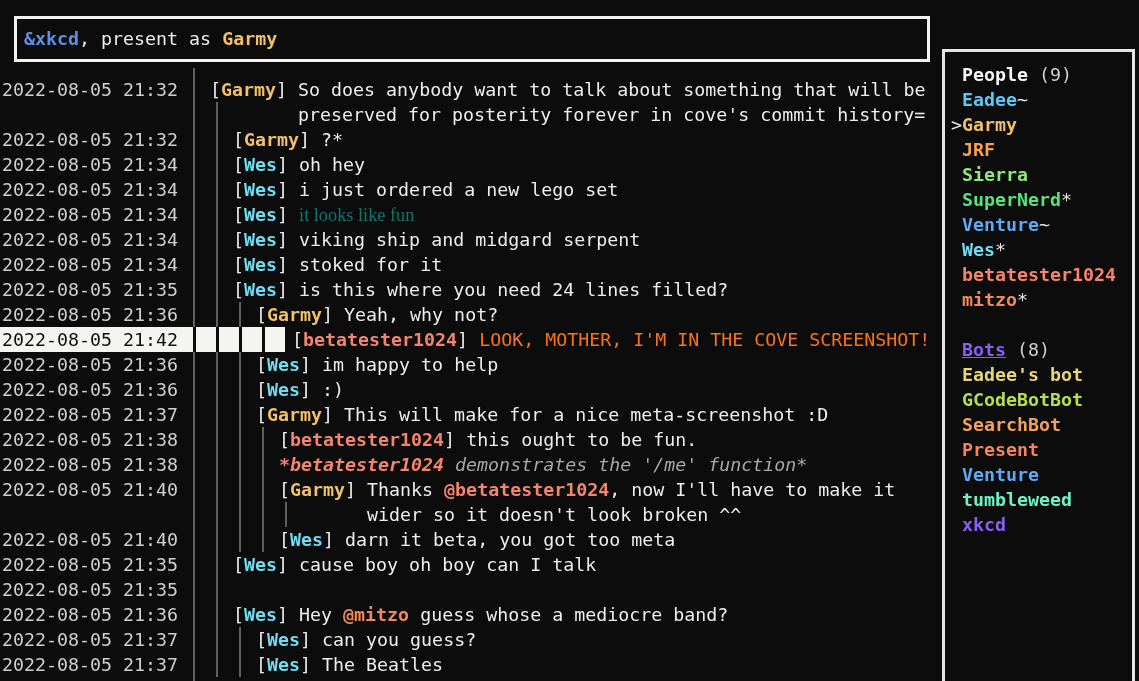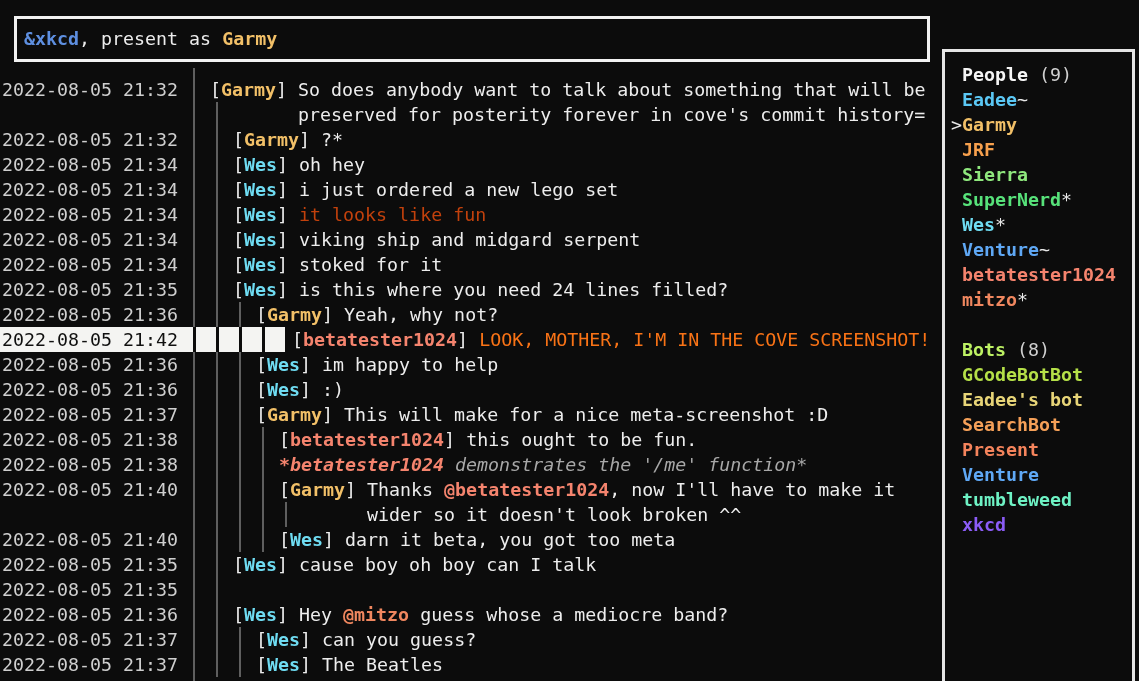--- a/index.html
+++ b/index.html
@@ -57,21 +57,21 @@
         <div class="msg" style="left: 233px;"><span style="color: rgb(237, 237, 237);">[</span><span class="b" style="color: rgb(111, 220, 242);">Wes</span><span style="color: rgb(237, 237, 237);">] </span><span style="color: rgb(237, 237, 237);">oh hey</span></div>
       </div>
       <div class="chat-row" style="top: 177px;">
         <div class="guide" style="left: 216px; background: rgb(95, 95, 95);"></div>
         <span class="ts" style="color: rgb(207, 207, 207);">2022-08-05 21:34</span>
         <div class="msg" style="left: 233px;"><span style="color: rgb(237, 237, 237);">[</span><span class="b" style="color: rgb(111, 220, 242);">Wes</span><span style="color: rgb(237, 237, 237);">] </span><span style="color: rgb(237, 237, 237);">i just ordered a new lego set</span></div>
       </div>
       <div class="chat-row" style="top: 202px;">
         <div class="guide" style="left: 216px; background: rgb(95, 95, 95);"></div>
         <span class="ts" style="color: rgb(207, 207, 207);">2022-08-05 21:34</span>
-        <div class="msg" style="left: 233px;"><span style="color: rgb(237, 237, 237);">[</span><span class="b" style="color: rgb(111, 220, 242);">Wes</span><span style="color: rgb(237, 237, 237);">] </span><span style="color: #c2410c;">it looks like fun</span></div>
+        <div class="msg" style="left: 233px;"><span style="color: rgb(237, 237, 237);">[</span><span class="b" style="color: rgb(111, 220, 242);">Wes</span><span style="color: rgb(237, 237, 237);">] </span><span style="color: #0f766e; font-family: Liberation Serif, serif;">it looks like fun</span></div>
       </div>
       <div class="chat-row" style="top: 227px;">
         <div class="guide" style="left: 216px; background: rgb(95, 95, 95);"></div>
         <span class="ts" style="color: rgb(207, 207, 207);">2022-08-05 21:34</span>
         <div class="msg" style="left: 233px;"><span style="color: rgb(237, 237, 237);">[</span><span class="b" style="color: rgb(111, 220, 242);">Wes</span><span style="color: rgb(237, 237, 237);">] </span><span style="color: rgb(237, 237, 237);">viking ship and midgard serpent</span></div>
       </div>
       <div class="chat-row" style="top: 252px;">
         <div class="guide" style="left: 216px; background: rgb(95, 95, 95);"></div>
         <span class="ts" style="color: rgb(207, 207, 207);">2022-08-05 21:34</span>
         <div class="msg" style="left: 233px;"><span style="color: rgb(237, 237, 237);">[</span><span class="b" style="color: rgb(111, 220, 242);">Wes</span><span style="color: rgb(237, 237, 237);">] </span><span style="color: rgb(237, 237, 237);">stoked for it</span></div>
@@ -178,28 +178,28 @@
       </div>
     </div>
 
   <div id="sidebar">
       <div class="side-line"><span class="side-prefix"></span><span class="b" style="color: rgb(245, 245, 245);">People</span><span class="side-count" style="color: rgb(208, 208, 208);">(9)</span></div>
       <div class="side-line"><span class="side-prefix" style="color: rgb(232, 232, 232);"></span><span class="b" style="color: rgb(91, 200, 245);">Eadee</span><span style="color: rgb(232, 232, 232);">~</span></div>
       <div class="side-line"><span class="side-prefix" style="color: rgb(232, 232, 232);">&gt;</span><span class="b" style="color: rgb(242, 192, 104);">Garmy</span><span style="color: rgb(232, 232, 232);"></span></div>
       <div class="side-line"><span class="side-prefix" style="color: rgb(232, 232, 232);"></span><span class="b" style="color: rgb(247, 160, 77);">JRF</span><span style="color: rgb(232, 232, 232);"></span></div>
       <div class="side-line"><span class="side-prefix" style="color: rgb(232, 232, 232);"></span><span class="b" style="color: rgb(143, 232, 125);">Sierra</span><span style="color: rgb(232, 232, 232);"></span></div>
       <div class="side-line"><span class="side-prefix" style="color: rgb(232, 232, 232);"></span><span class="b" style="color: rgb(87, 226, 122);">SuperNerd</span><span style="color: rgb(232, 232, 232);">*</span></div>
+      <div class="side-line"><span class="side-prefix" style="color: rgb(232, 232, 232);"></span><span class="b" style="color: rgb(95, 168, 245);">Venture</span><span style="color: rgb(232, 232, 232);">~</span></div>
       <div class="side-line"><span class="side-prefix" style="color: rgb(232, 232, 232);"></span><span class="b" style="color: rgb(111, 220, 242);">Wes</span><span style="color: rgb(232, 232, 232);">*</span></div>
-      <div class="side-line"><span class="side-prefix" style="color: rgb(232, 232, 232);"></span><span class="b" style="color: rgb(95, 168, 245);">Venture</span><span style="color: rgb(232, 232, 232);">~</span></div>
       <div class="side-line"><span class="side-prefix" style="color: rgb(232, 232, 232);"></span><span class="b" style="color: rgb(245, 132, 110);">betatester1024</span><span style="color: rgb(232, 232, 232);"></span></div>
       <div class="side-line"><span class="side-prefix" style="color: rgb(232, 232, 232);"></span><span class="b" style="color: rgb(240, 135, 95);">mitzo</span><span style="color: rgb(232, 232, 232);">*</span></div>
       <div class="side-line"></div>
-      <div class="side-line"><span class="side-prefix"></span><span class="b" style="color: #bef264;">Bots</span><span class="side-count" style="color: rgb(208, 208, 208);">(8)</span></div>
+      <div class="side-line"><span class="side-prefix"></span><span class="b" style="color: #8b5cf6; text-decoration: underline;">Bots</span><span class="side-count" style="color: rgb(208, 208, 208);">(8)</span></div>
+      <div class="side-line"><span class="side-prefix" style="color: rgb(232, 232, 232);"></span><span class="b" style="color: rgb(232, 213, 120);">Eadee's bot</span><span style="color: rgb(232, 232, 232);"></span></div>
       <div class="side-line"><span class="side-prefix" style="color: rgb(232, 232, 232);"></span><span class="b" style="color: rgb(181, 224, 72);">GCodeBotBot</span><span style="color: rgb(232, 232, 232);"></span></div>
-      <div class="side-line"><span class="side-prefix" style="color: rgb(232, 232, 232);"></span><span class="b" style="color: rgb(232, 213, 120);">Eadee's bot</span><span style="color: rgb(232, 232, 232);"></span></div>
       <div class="side-line"><span class="side-prefix" style="color: rgb(232, 232, 232);"></span><span class="b" style="color: rgb(245, 160, 88);">SearchBot</span><span style="color: rgb(232, 232, 232);"></span></div>
       <div class="side-line"><span class="side-prefix" style="color: rgb(232, 232, 232);"></span><span class="b" style="color: rgb(245, 132, 92);">Present</span><span style="color: rgb(232, 232, 232);"></span></div>
       <div class="side-line"><span class="side-prefix" style="color: rgb(232, 232, 232);"></span><span class="b" style="color: rgb(95, 168, 245);">Venture</span><span style="color: rgb(232, 232, 232);"></span></div>
       <div class="side-line"><span class="side-prefix" style="color: rgb(232, 232, 232);"></span><span class="b" style="color: rgb(110, 242, 196);">tumbleweed</span><span style="color: rgb(232, 232, 232);"></span></div>
       <div class="side-line"><span class="side-prefix" style="color: rgb(232, 232, 232);"></span><span class="b" style="color: #8b5cf6;">xkcd</span><span style="color: rgb(232, 232, 232);"></span></div>
     </div>
 
 </div>
 
 </body></html>

